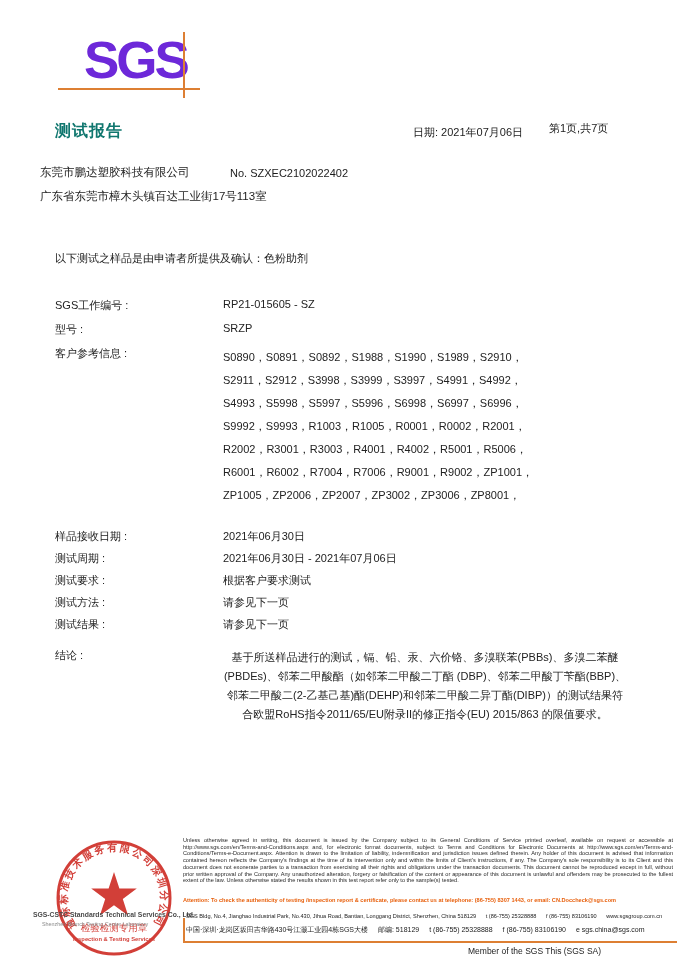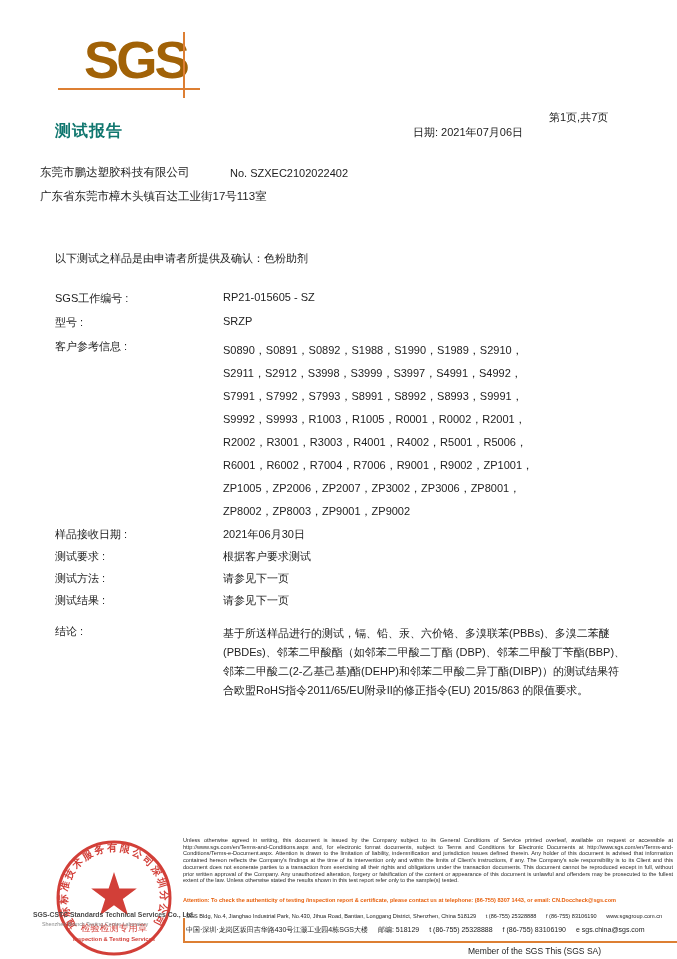--- a/index.html
+++ b/index.html
@@ -5,43 +5,43 @@
   * { margin:0; padding:0; box-sizing:border-box; }
   html,body { background:#ffffff; }
   body {
     width:677px; height:959px; position:relative; overflow:hidden;
     font-family:"Liberation Sans","DejaVu Sans",sans-serif;
     color:#1c1c1c;
   }
   
   .logo-text {
     position:absolute; left:84px; top:36px;
-    font-size:53px; font-weight:bold; color:#a16207;
+    font-size:53px; font-weight:bold; color:#6d28d9;
     letter-spacing:-3px; line-height:48px;
     transform:scaleY(0.98);
   }
   .logo-hline { position:absolute; left:58px; top:88px; width:142px; height:2px; background:#dd7f33; }
   .logo-vline { position:absolute; left:183px; top:32px; width:2px; height:66px; background:#dd7f33; }
   
   .report-title { position:absolute; left:55px; top:121px; font-size:16px; font-weight:bold; color:#0f766e; letter-spacing:1px; }
   .report-no   { position:absolute; left:230px; top:125px; font-size:11px;margin-top:42px; }
   .report-date { position:absolute; left:413px; top:125px; font-size:11px; }
-  .report-page { position:absolute; left:549px; top:110px; font-size:11px; }
+  .report-page { position:absolute; left:549px; top:121px; font-size:11px; }
   
   .applicant { position:absolute; left:40px; top:160px; font-size:11.5px; line-height:24px; color:#222; }
   
   .main { position:absolute; left:55px; top:251px; width:572px; font-size:11px; color:#222; }
-  .intro { margin-bottom:25px; }
+  .intro { margin-bottom:32px; }
   .row { display:flex; align-items:flex-start; margin-bottom:9px; }
   .row .lbl { width:168px; flex:0 0 168px; }
   .row .val { flex:1; }
   .refs .line { line-height:23px; }
-  .refs-row { margin-bottom:4px; }
+  .refs-row { margin-bottom:22px; }
   .row.tight { margin-bottom:7px; }
-  .conclusion { line-height:19px; text-align:left; }
+  .conclusion { line-height:19px; text-align:center; }
   .gap-top { margin-top:16px; }
   
   .disclaimer {
     position:absolute; left:183px; top:837px; width:490px;
     font-size:5.6px; line-height:6.7px; color:#2a2a2a; text-align:justify;
   }
   .attention {
     position:absolute; left:183px; top:897px; width:490px;
     font-size:5.6px; line-height:6.6px; color:#e8600d; font-weight:bold;
   }
@@ -96,34 +96,37 @@
   <div class="row">
     <div class="lbl">型号 :</div>
     <div class="val">SRZP</div>
   </div>
 
   <div class="row refs-row">
     <div class="lbl">客户参考信息 :</div>
     <div class="val refs">
       <div class="line">S0890，S0891，S0892，S1988，S1990，S1989，S2910，</div>
       <div class="line">S2911，S2912，S3998，S3999，S3997，S4991，S4992，</div>
-      <div class="line">S7991，S7992，S7993，S8991，S8992，S8993，S9991，</div>
+      <div class="line">S4993，S5998，S5997，S5996，S6998，S6997，S6996，</div>
       <div class="line">S9992，S9993，R1003，R1005，R0001，R0002，R2001，</div>
       <div class="line">R2002，R3001，R3003，R4001，R4002，R5001，R5006，</div>
       <div class="line">R6001，R6002，R7004，R7006，R9001，R9002，ZP1001，</div>
       <div class="line">ZP1005，ZP2006，ZP2007，ZP3002，ZP3006，ZP8001，</div>
-      <div class="line">ZP8002，ZP8003，ZP9001，ZP9002</div>
     </div>
   </div>
 
   <div class="row tight">
     <div class="lbl">样品接收日期 :</div>
     <div class="val">2021年06月30日</div>
   </div>
 
+  <div class="row tight">
+    <div class="lbl">测试周期 :</div>
+    <div class="val">2021年06月30日 - 2021年07月06日</div>
+  </div>
 
   <div class="row tight">
     <div class="lbl">测试要求 :</div>
     <div class="val">根据客户要求测试</div>
   </div>
 
   <div class="row tight">
     <div class="lbl">测试方法 :</div>
     <div class="val">请参见下一页</div>
   </div>

